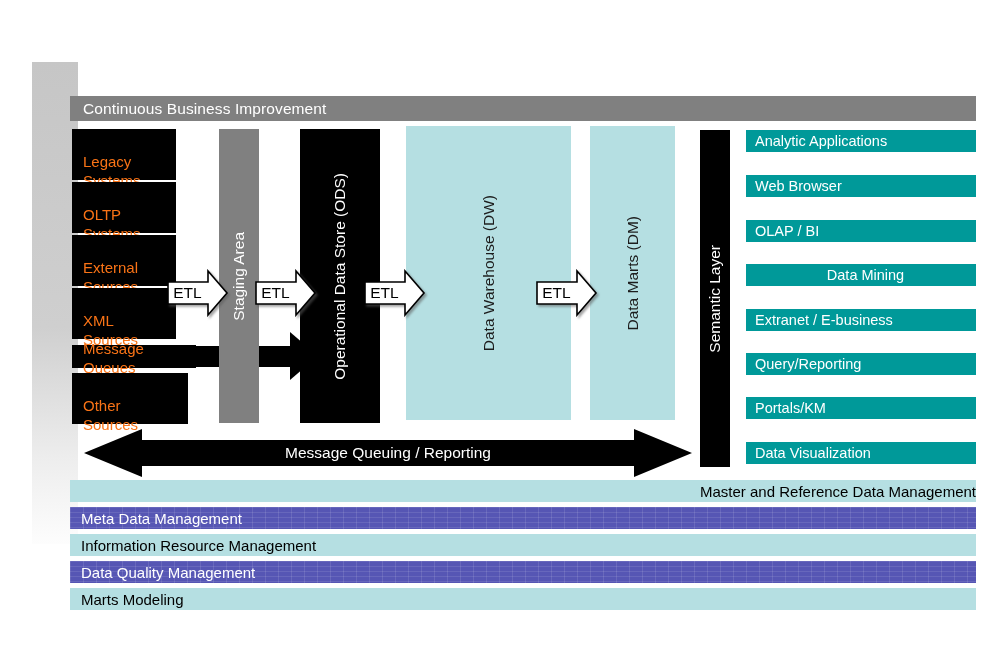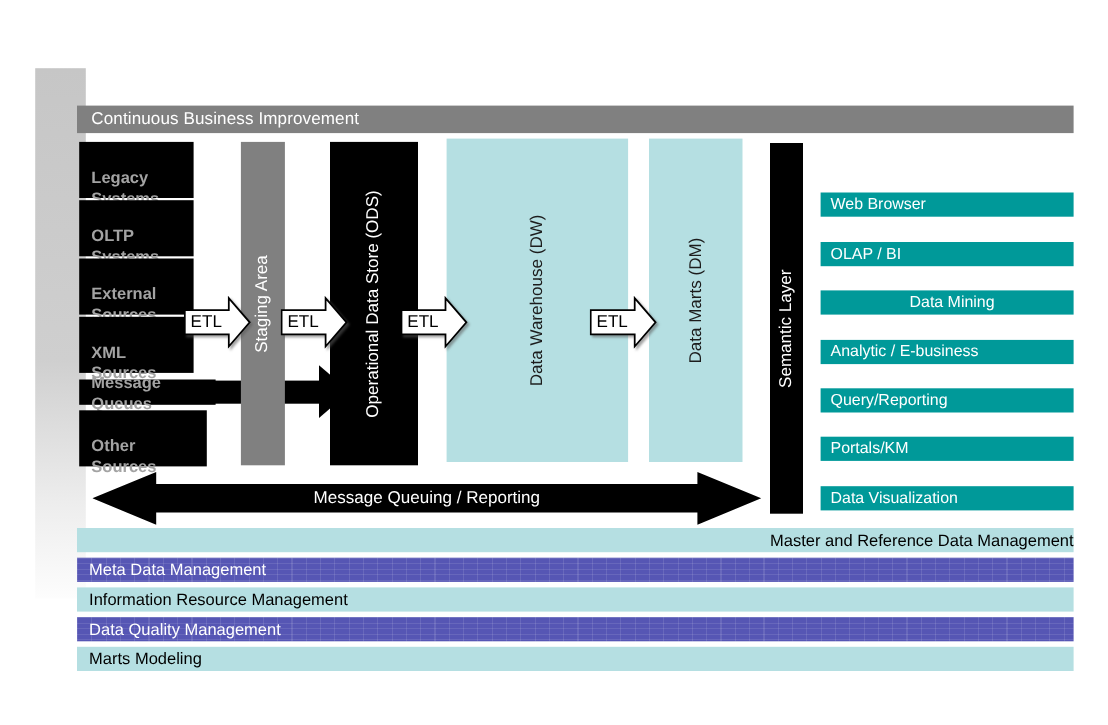--- a/index.html
+++ b/index.html
@@ -40,27 +40,26 @@
     align-items: center;
     padding-left: 13px;
     box-sizing: border-box;
     letter-spacing: 0.1px;
   }
 
   
   .src-box {
     position: absolute;
     background: #000000;
-    color: #a3a3a3;
+    color: #f97316;
     font-size: 15px;
     line-height: 1.28;
     padding: 4px 0 0 11px;
     box-sizing: border-box;
     white-space: pre-line;
-    font-weight: bold;
   }
   .src-box.wide {
     padding-top: 3px;
     display: flex;
     align-items: center;
   }
 
   
   .mq-arrow-shaft {
     position: absolute;
@@ -271,31 +270,34 @@
     <div class="etl-label">ETL</div>
   </div>
 
   <div class="middleware">
     <svg width="608" height="50" viewBox="0 0 608 50">
       <polygon points="0,25 58,1 58,12 550,12 550,1 608,25 550,49 550,38 58,38 58,49" fill="#000000"></polygon>
     </svg>
     <div class="mw-label">Message Queuing / Reporting</div>
   </div>
 
+  <div class="app-box" style="top:130px;">
+    <span>Analytic Applications</span>
+  </div>
   <div class="app-box" style="top:175px;">
     <span>Web Browser</span>
   </div>
   <div class="app-box" style="top:220px;">
     <span>OLAP / BI</span>
   </div>
   <div class="app-box" style="top:264px;justify-content:center;">
     <span>Data Mining</span>
   </div>
   <div class="app-box" style="top:309px;">
-    <span>Analytic / E-business</span>
+    <span>Extranet / E-business</span>
   </div>
   <div class="app-box" style="top:353px;">
     <span>Query/Reporting</span>
   </div>
   <div class="app-box" style="top:397px;">
     <span>Portals/KM</span>
   </div>
   <div class="app-box" style="top:442px;">
     <span>Data Visualization</span>
   </div>

